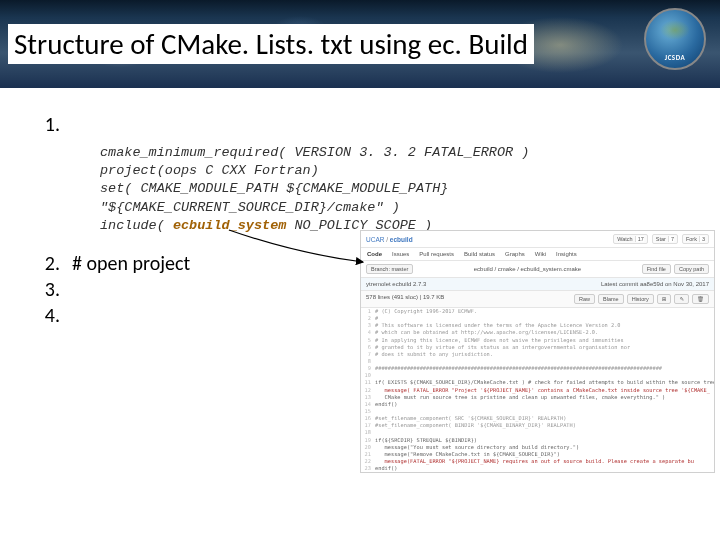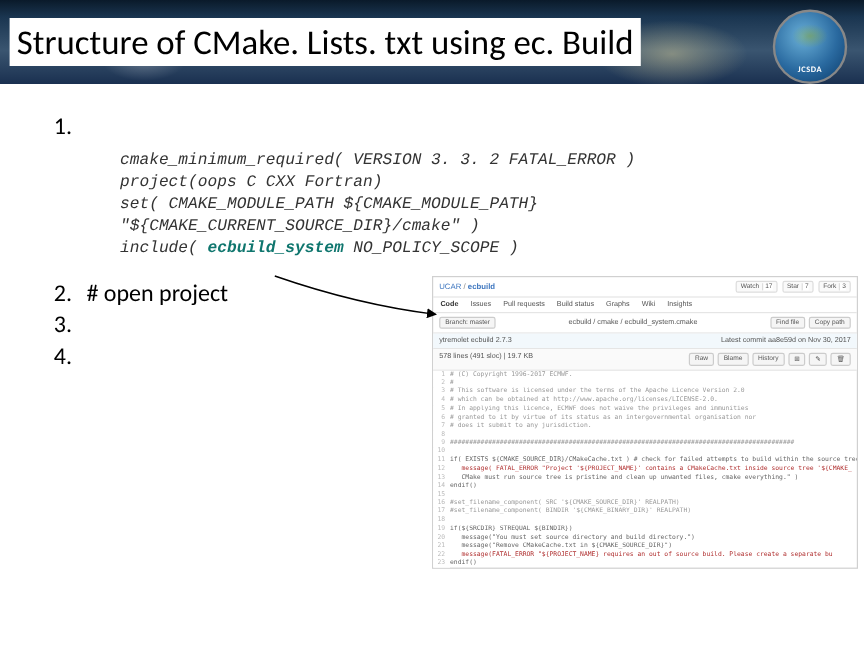--- a/index.html
+++ b/index.html
@@ -6,21 +6,21 @@
   body {
     width: 720px;
     height: 540px;
     font-family: "Calibri", "Segoe UI", Arial, sans-serif;
     background: #fff;
     overflow: hidden;
     position: relative;
   }
   .title-banner {
     width: 100%;
-    height: 70px;
+    height: 88px;
     background: linear-gradient(to bottom, #0a1a2a 0%, #1a3550 20%, #2a4560 40%, #3a5570 60%, #1a3050 100%);
     position: relative;
     display: flex;
     align-items: center;
     padding-left: 8px;
   }
   .title-banner::before {
     content: "";
     position: absolute;
     inset: 0;
@@ -84,21 +84,21 @@
     flex-shrink: 0;
   }
   .code-block {
     margin: 8px 0 16px 70px;
     font-size: 13.5px;
     font-style: italic;
     color: #333;
     line-height: 1.35;
     font-family: Liberation Mono, monospace;
   }
-  .code-block .kw { font-weight: bold; color: #0f766e; }
+  .code-block .kw { font-weight: bold; color: #a16207; }
   .github-panel {
     position: absolute;
     left: 360px;
     top: 230px;
     width: 355px;
     border: 1px solid #d0d0d0;
     background: #fff;
     font-size: 6px;
     color: #555;
     font-family: Arial, sans-serif;

